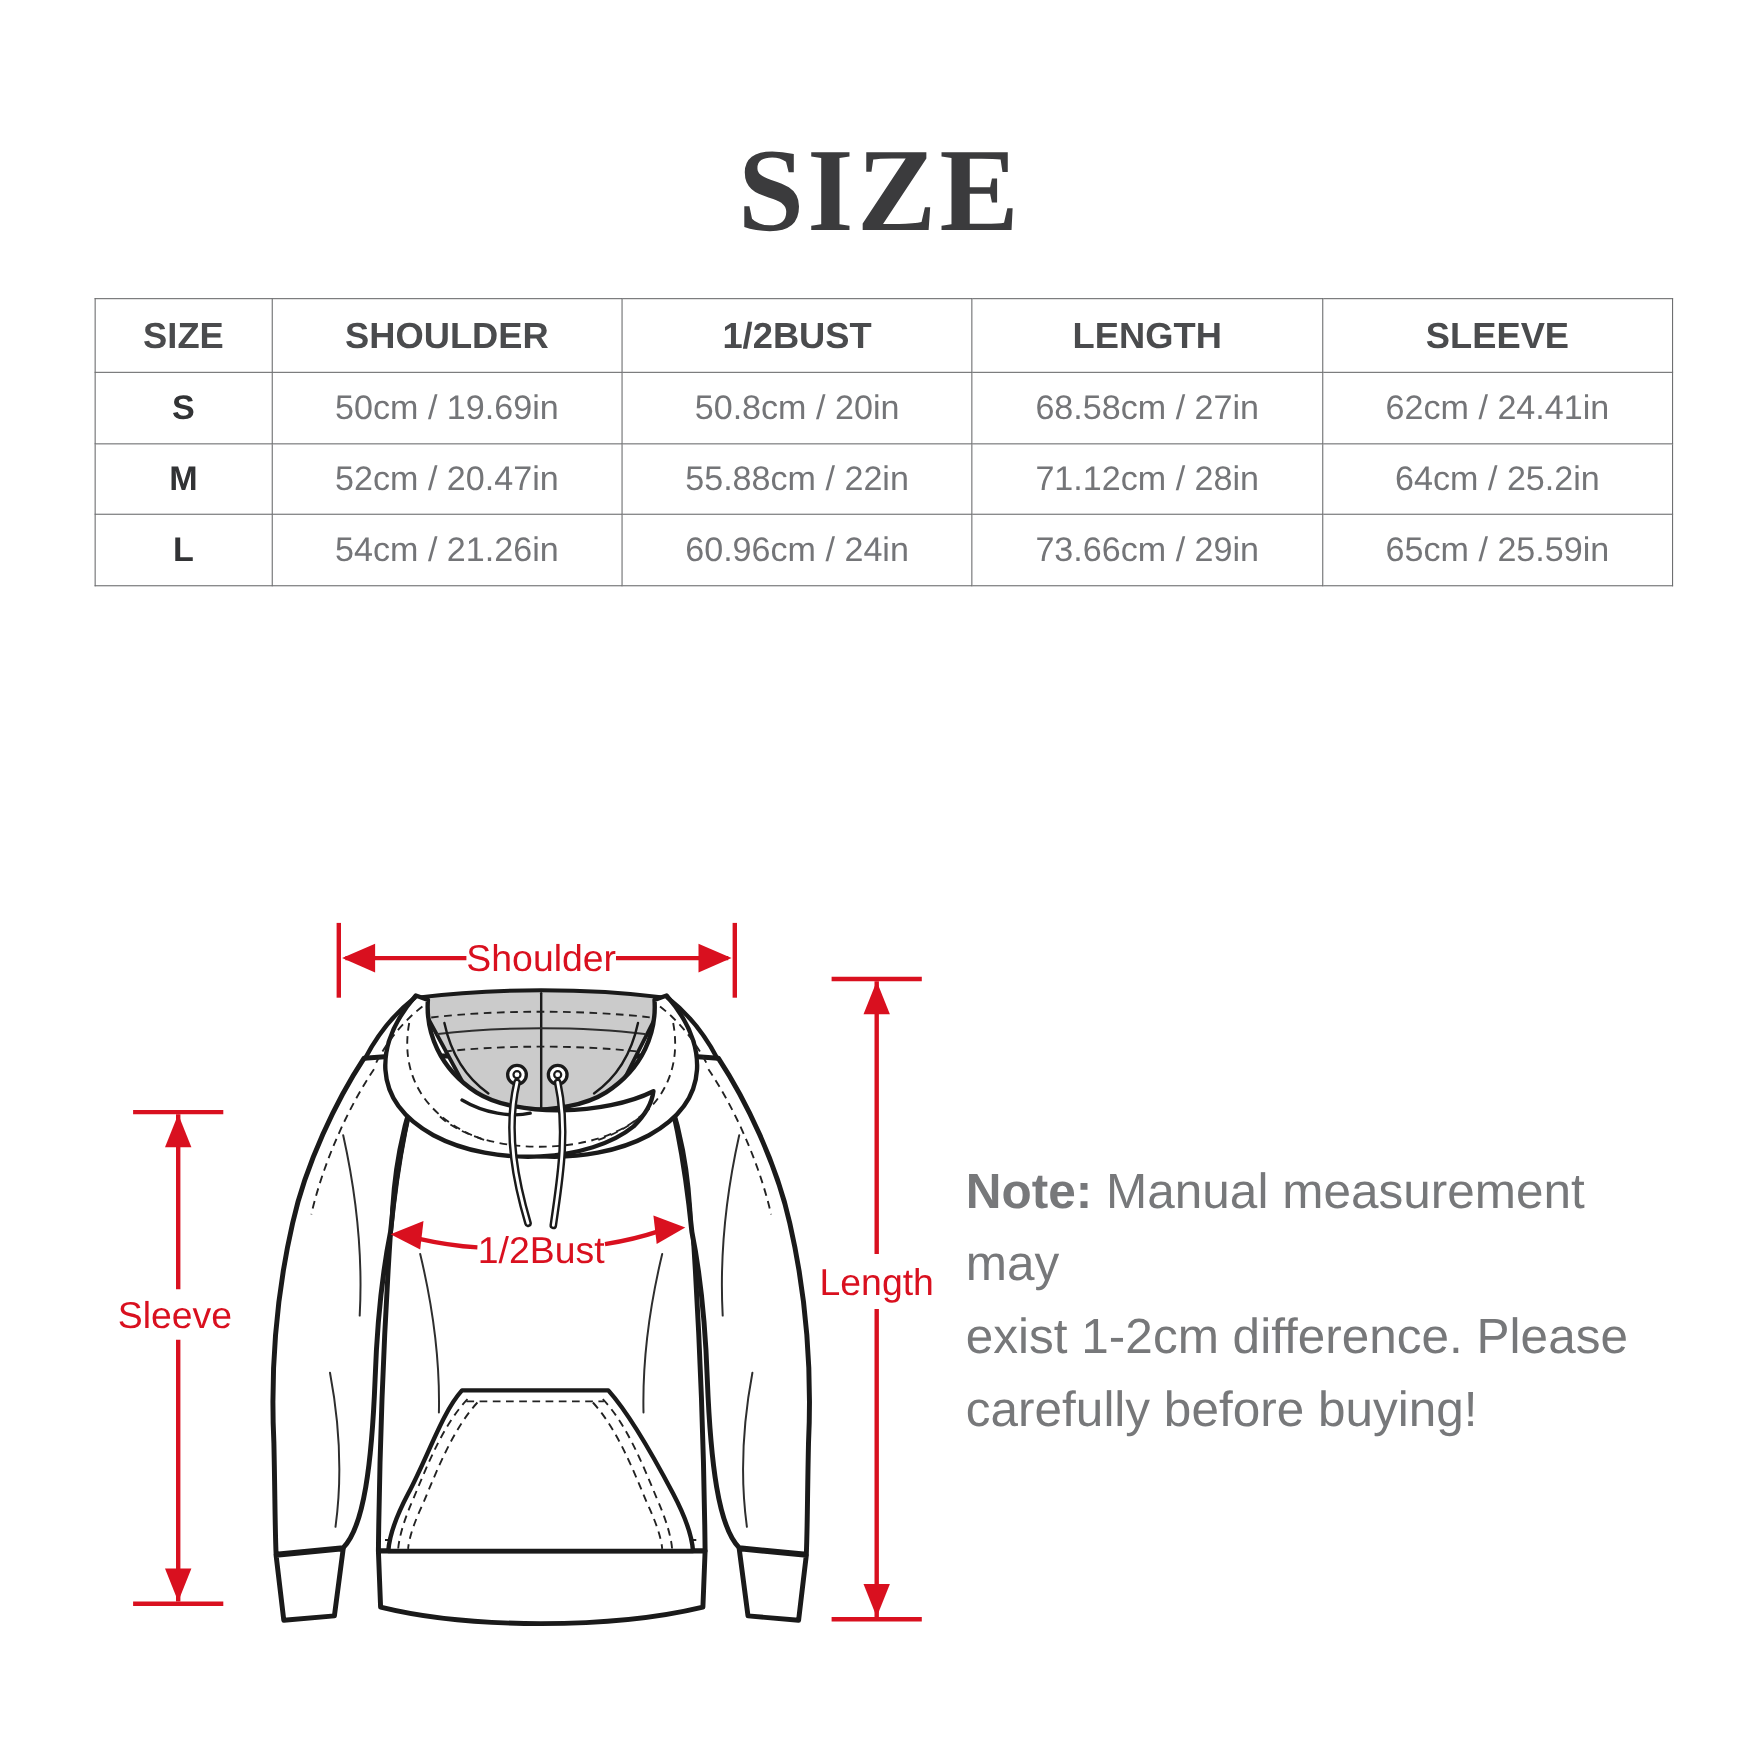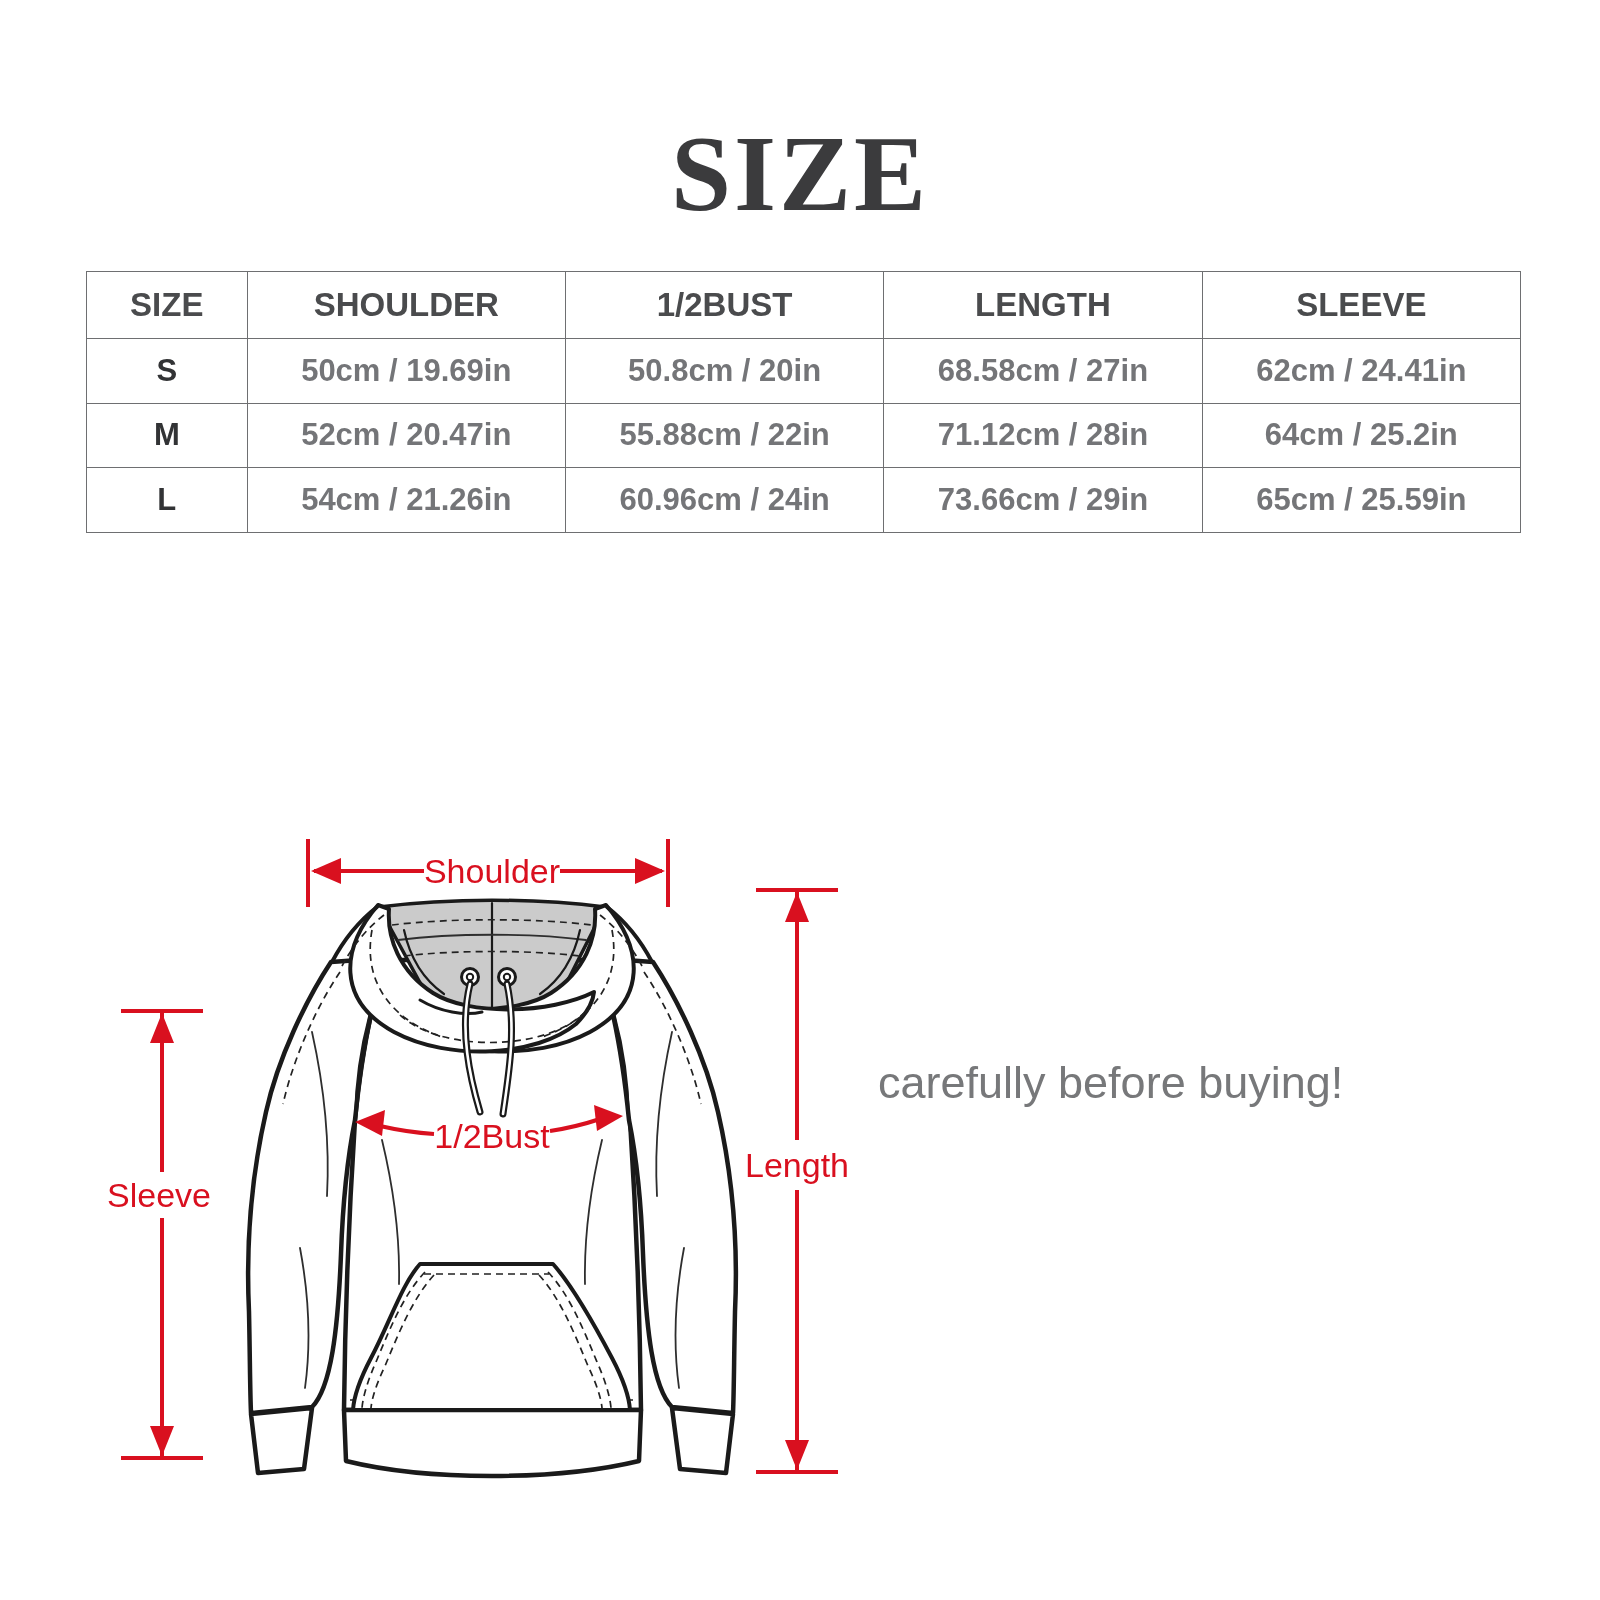--- a/index.html
+++ b/index.html
@@ -16,21 +16,21 @@
   html,body{margin:0;padding:0;background:#fff;}
   #canvas{position:relative;width:1600px;height:1492px;background:#fff;overflow:hidden;
           font-family:"Liberation Sans",sans-serif;}
   .title{position:absolute;top:112px;left:0;width:1600px;text-align:center;
          font-family:"Liberation Serif",serif;font-weight:bold;font-size:108px;
          letter-spacing:3px;color:var(--title-text);}
   table.size-table{position:absolute;left:86px;top:271px;width:1435px;
          border-collapse:collapse;table-layout:fixed;}
   table.size-table th, table.size-table td{
          border:1.5px solid var(--table-border);text-align:center;vertical-align:middle;
-         padding:0;overflow:hidden;white-space:nowrap;font-weight:bold;}
+         padding:0;overflow:hidden;white-space:nowrap;}
   table.size-table th{height:66px;font-size:33px;font-weight:bold;color:var(--table-header-text);}
   table.size-table td{height:63.5px;font-size:31px;color:var(--table-value-text);}
   table.size-table td.size-cell{font-weight:bold;color:var(--table-size-text);font-size:31px;}
   svg#diagram{position:absolute;left:0;top:0;width:1600px;height:1600px;}
   .outline{fill:#ffffff;stroke:var(--ink);stroke-width:4.5;stroke-linejoin:round;}
   .outline-thin{fill:none;stroke:var(--ink);stroke-width:4;stroke-linejoin:round;stroke-linecap:round;}
   .detail{fill:none;stroke:var(--ink);stroke-width:2.2;stroke-linecap:round;}
   .crease{fill:none;stroke:#2e2e2e;stroke-width:1.8;stroke-linecap:round;}
   .dash{fill:none;stroke:#222;stroke-width:1.7;stroke-dasharray:7 5;stroke-linecap:butt;}
   .hood-fill{fill:var(--hood-gray);stroke:var(--ink);stroke-width:3.5;stroke-linejoin:round;}
@@ -227,16 +227,18 @@
       <path class="red-line" d="M 756,1472 L 838,1472"></path>
       <path class="red-line" d="M 797,892 L 797,1140"></path>
       <path class="red-line" d="M 797,1190 L 797,1470"></path>
       <polygon class="red-fill" points="797,892 785,922 809,922"></polygon>
       <polygon class="red-fill" points="797,1470 785,1440 809,1440"></polygon>
       <text class="red-label" x="797" y="1177" text-anchor="middle">Length</text>
     </g>
   </svg>
 
   <div class="note">
+    <div><b>Note:</b> <span>Manual measurement may</span></div>
+    <div>exist 1-2cm difference. Please</div>
     <div>carefully before buying!</div>
   </div>
 
 </div>
 
 </body></html>

